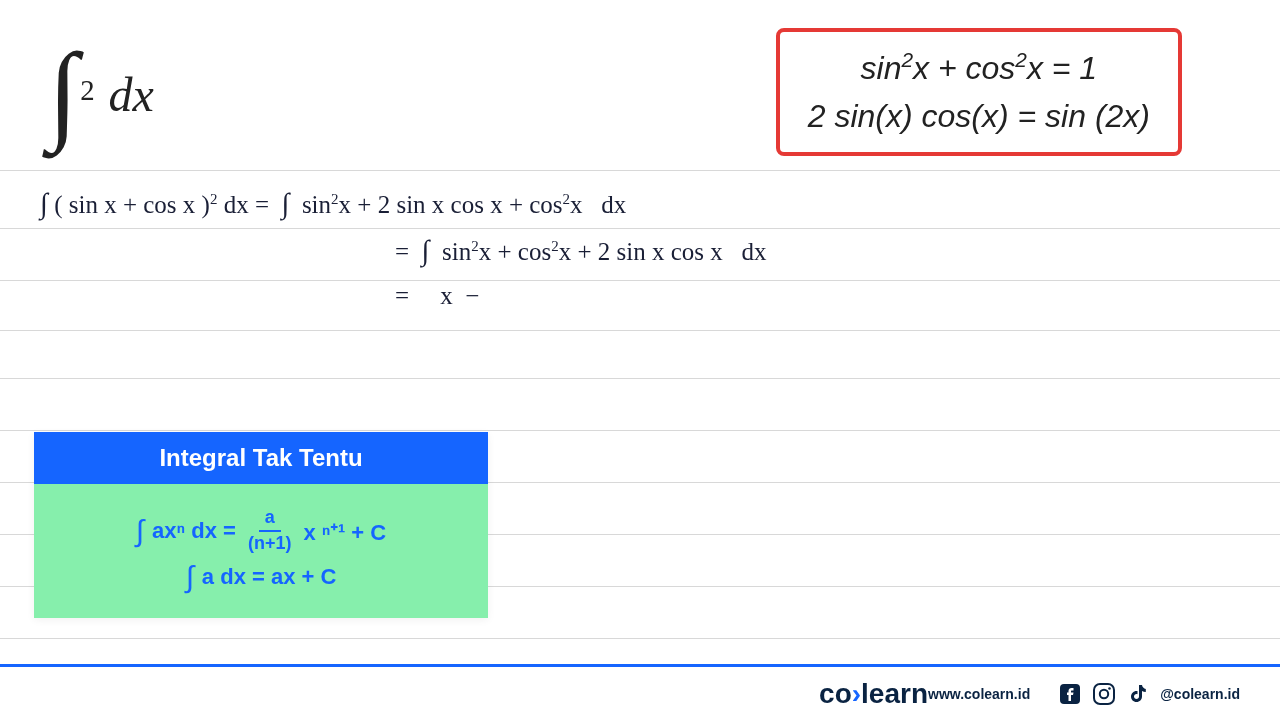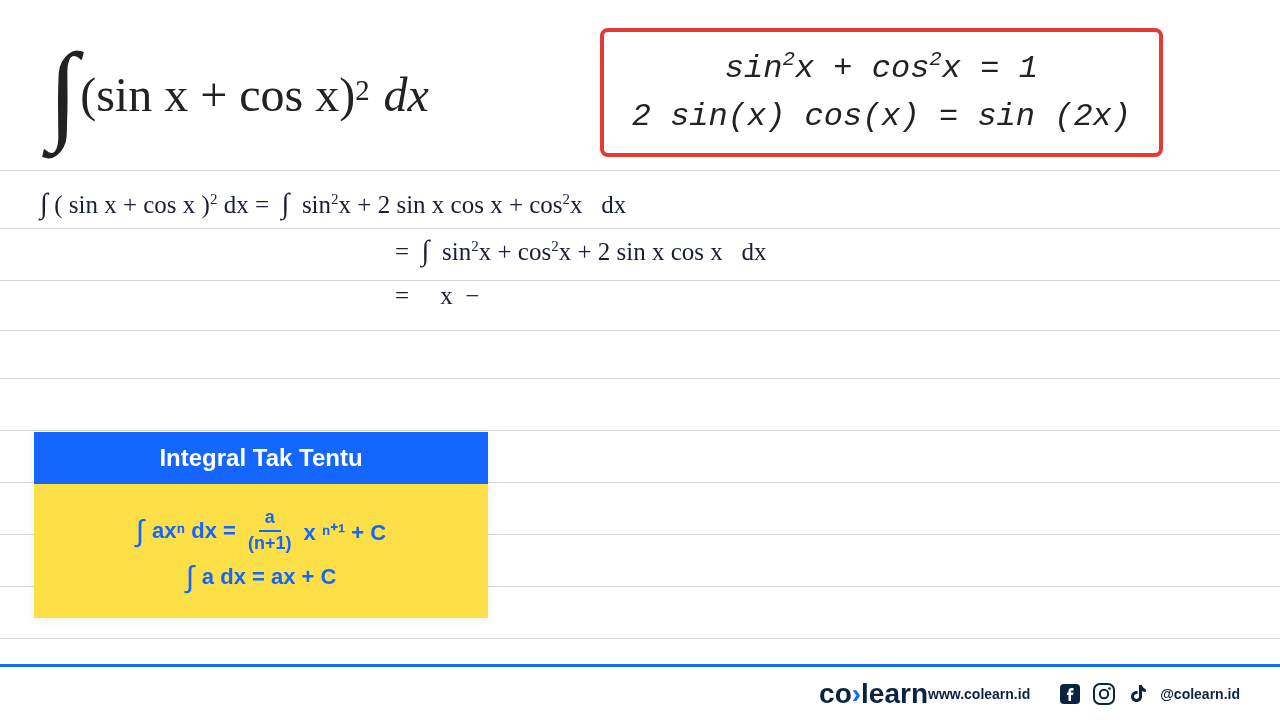--- a/index.html
+++ b/index.html
@@ -37,25 +37,25 @@
     line-height: 0.8;
     font-weight: 300;
     margin-right: 2px;
     position: relative;
     top: -2px;
   }
   .sup { font-size: 0.6em; vertical-align: super; position: relative; top: -4px; }
   .ident-box {
     position: absolute;
     top: 28px;
-    right: 117px;
+    right: 98px;
     border: 4px solid #e53935;
     border-radius: 8px;
     padding: 12px 28px;
-    font-family: Liberation Mono, monospace;
+    font-family: Liberation Sans, sans-serif;
     font-size: 32px;
     font-style: italic;
     color: #222;
     line-height: 1.5;
     text-align: center;
   }
   .ident-box .sup2 { font-size: 0.65em; vertical-align: super; }
   .handwriting-area {
     position: absolute;
     top: 180px;
@@ -67,21 +67,21 @@
     line-height: 1.65;
   }
   .hw-line { white-space: pre; }
   .hw-line .sup3 { font-size: 0.6em; vertical-align: super; }
   .hw-int { font-size: 1.15em; }
   .info-card {
     position: absolute;
     left: 34px;
     top: 432px;
     width: 454px;
-    background: #fde047;
+    background: #86efac;
     box-shadow: 0 2px 8px rgba(0,0,0,0.06);
   }
   .info-card-header {
     background: #1565ff;
     color: #fff;
     font-weight: 700;
     font-size: 24px;
     text-align: center;
     padding: 12px 8px;
     font-family: Arial, sans-serif;
@@ -158,21 +158,20 @@
   <div class="rule-line" style="top:378px"></div>
   <div class="rule-line" style="top:430px"></div>
   <div class="rule-line" style="top:482px"></div>
   <div class="rule-line" style="top:534px"></div>
   <div class="rule-line" style="top:586px"></div>
   <div class="rule-line" style="top:638px"></div>
 </div>
 
 <div class="problem-eq">
   <span class="integral-sign">∫</span>
-  <span>(sin x + cos x)</span>
   <span class="sup">2</span>
   <span style="width:14px"></span>
   <span style="font-style:italic">dx</span>
 </div>
 
 <div class="ident-box">
   <div>
     sin<span class="sup2">2</span>x + cos<span class="sup2">2</span>x = 1
   </div>
   <div>

